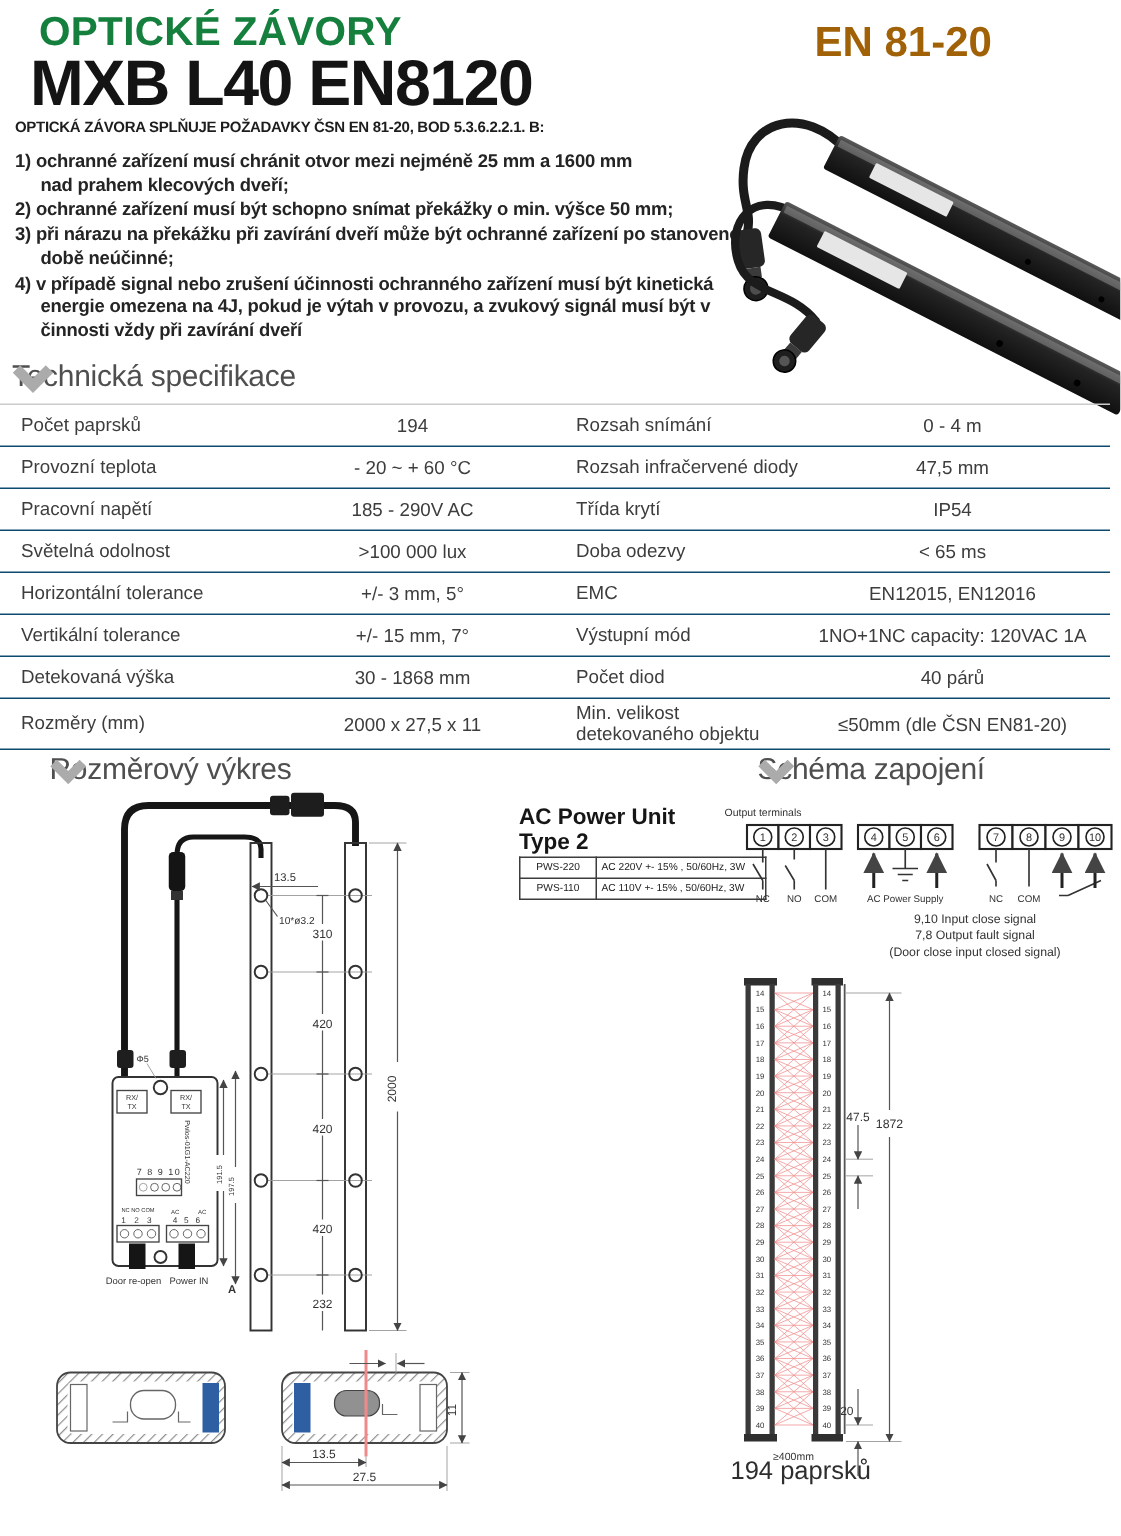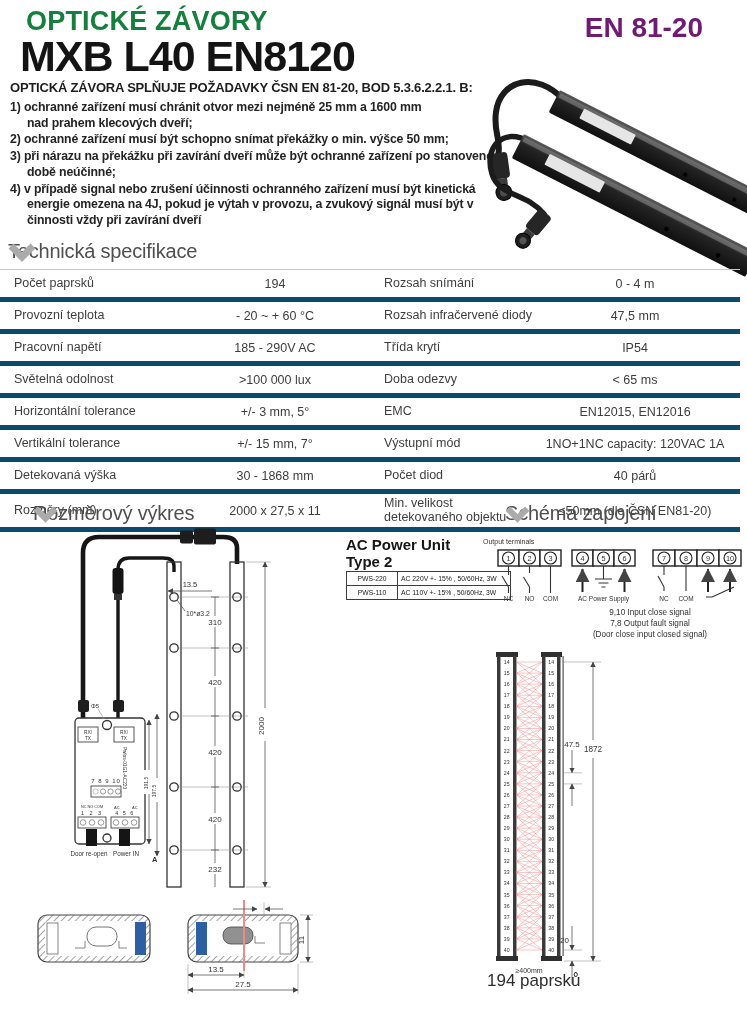--- a/index.html
+++ b/index.html
@@ -1,35 +1,35 @@
 <!DOCTYPE html>
 <html><head>
 <meta charset="utf-8">
 <style>
   html,body{margin:0;padding:0;background:#fff;}
   .page{position:relative;width:747px;height:1024px;background:#fff;overflow:hidden;
         font-family:"Liberation Sans",sans-serif;color:#222;}
   
   .kicker{position:absolute;left:10px;top:6px;font-size:27px;font-weight:700;color:#15803d;letter-spacing:.2px;margin-left:16px;}
   .title{position:absolute;left:20px;top:32px;font-size:43px;font-weight:700;color:#141414;letter-spacing:-1px;}
-  .subtitle{position:absolute;left:10px;top:80px;font-size:13px;font-weight:700;color:#1d1d1d;letter-spacing:-.2px;}
-  .badge{position:absolute;left:543px;top:12px;width:160px;text-align:right;font-size:28px;font-weight:700;color:#701a75;}
+  .subtitle{position:absolute;left:10px;top:80px;font-size:10px;font-weight:700;color:#1d1d1d;letter-spacing:-.2px;}
+  .badge{position:absolute;left:543px;top:12px;width:160px;text-align:left;font-size:28px;font-weight:700;color:#a16207;}
   .req-list{position:absolute;left:10px;top:99px;width:560px;font-size:12.3px;font-weight:700;
             color:#242424;line-height:15.7px;letter-spacing:-.15px;}
   .req-item{padding-left:17px;text-indent:-17px;margin:1px 0 .5px 0;}
   .req-text{white-space:pre-line;}
   .photo{position:absolute;left:478px;top:40px;}
   
   .sec-head{position:absolute;display:flex;align-items:center;gap:12px;}
   .sec-head .txt{font-size:20px;color:#4f4f4f;letter-spacing:-.2px;}
   .chev{flex:0 0 auto;}
   
   .spec-table{position:absolute;left:0;top:269px;width:740px;border-top:1px solid #cbcbcb;}
   .spec-row{display:grid;grid-template-columns:180px 190px 170px 190px;align-items:center;
-            min-height:27px;border-bottom:5px solid #0c4a6e;font-size:12.5px;color:#3d3d3d;}
+            min-height:27px;border-bottom:1px solid #0c4a6e;font-size:12.5px;color:#3d3d3d;}
   .spec-row .sl{padding:3px 4px 3px 14px;white-space:pre-line;line-height:13.5px;}
   .spec-row .sv{text-align:center;padding:3px 2px;}
   
   .ac-title{position:absolute;left:346px;top:536px;font-size:15px;font-weight:700;color:#161616;line-height:17px;}
   .pw-table{position:absolute;left:346px;top:571px;border-collapse:collapse;}
   .pw-table td{border:1px solid #3c3c3c;font-size:6.8px;color:#222;height:13px;padding:0 3px;}
   .pw-table td.m{width:44px;text-align:center;}
   .pw-table td.s{width:106px;}
   .beam-caption{position:absolute;left:487px;top:971px;font-size:17px;font-weight:400;color:#2e2e2e;}
   svg{position:absolute;overflow:visible;}

